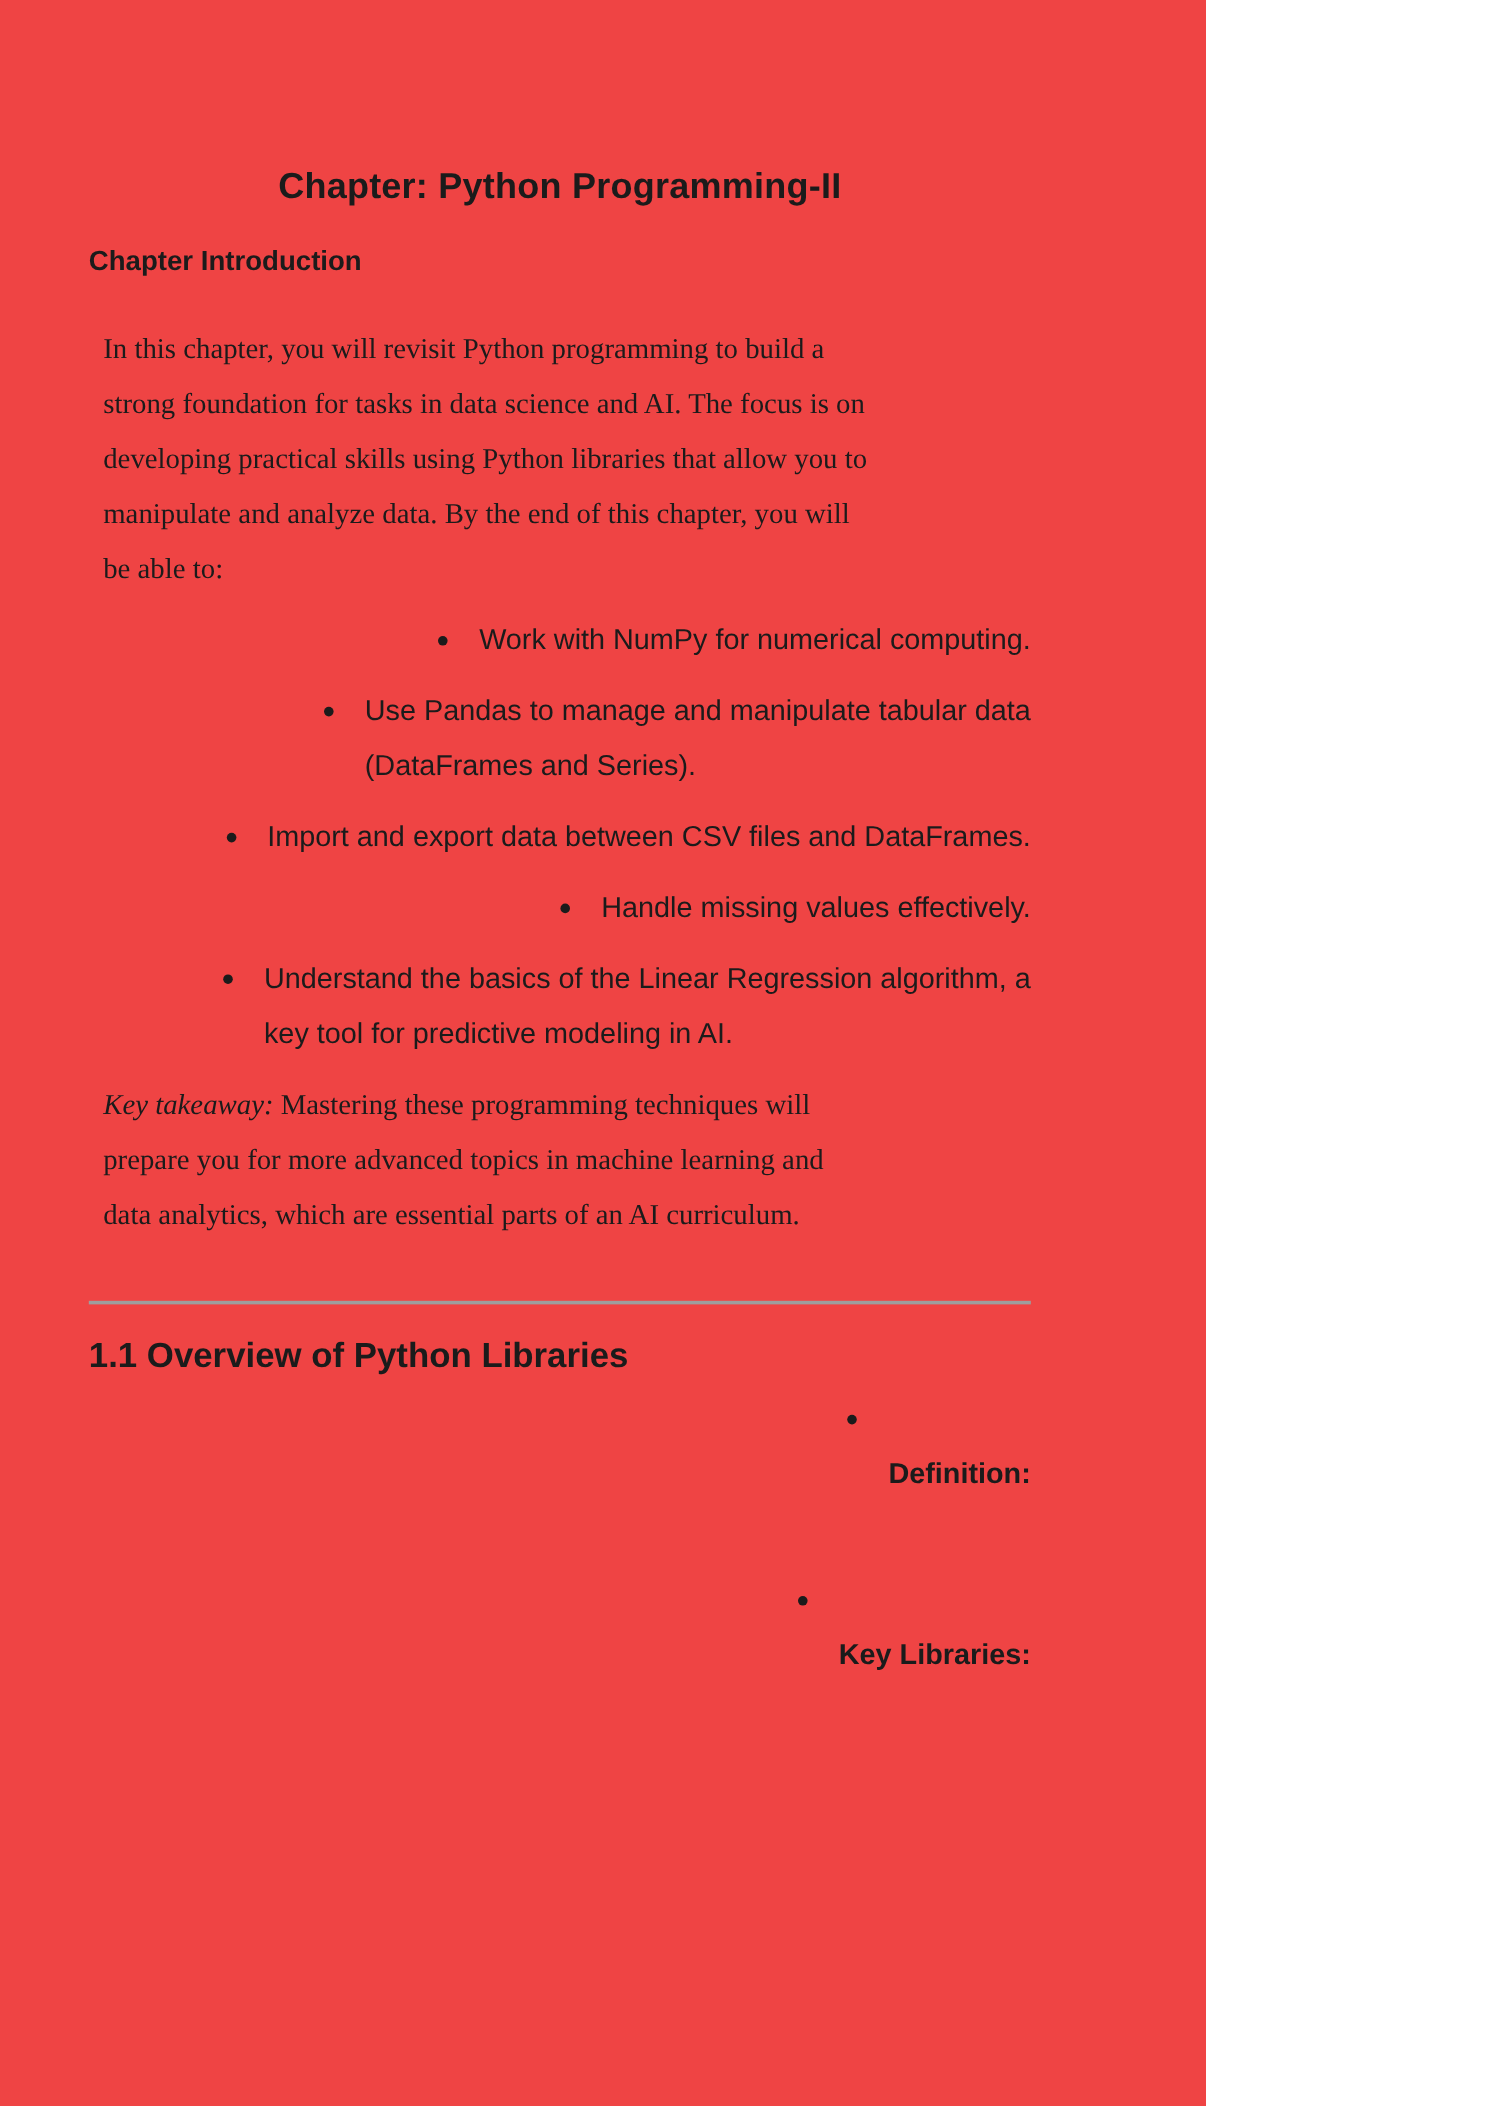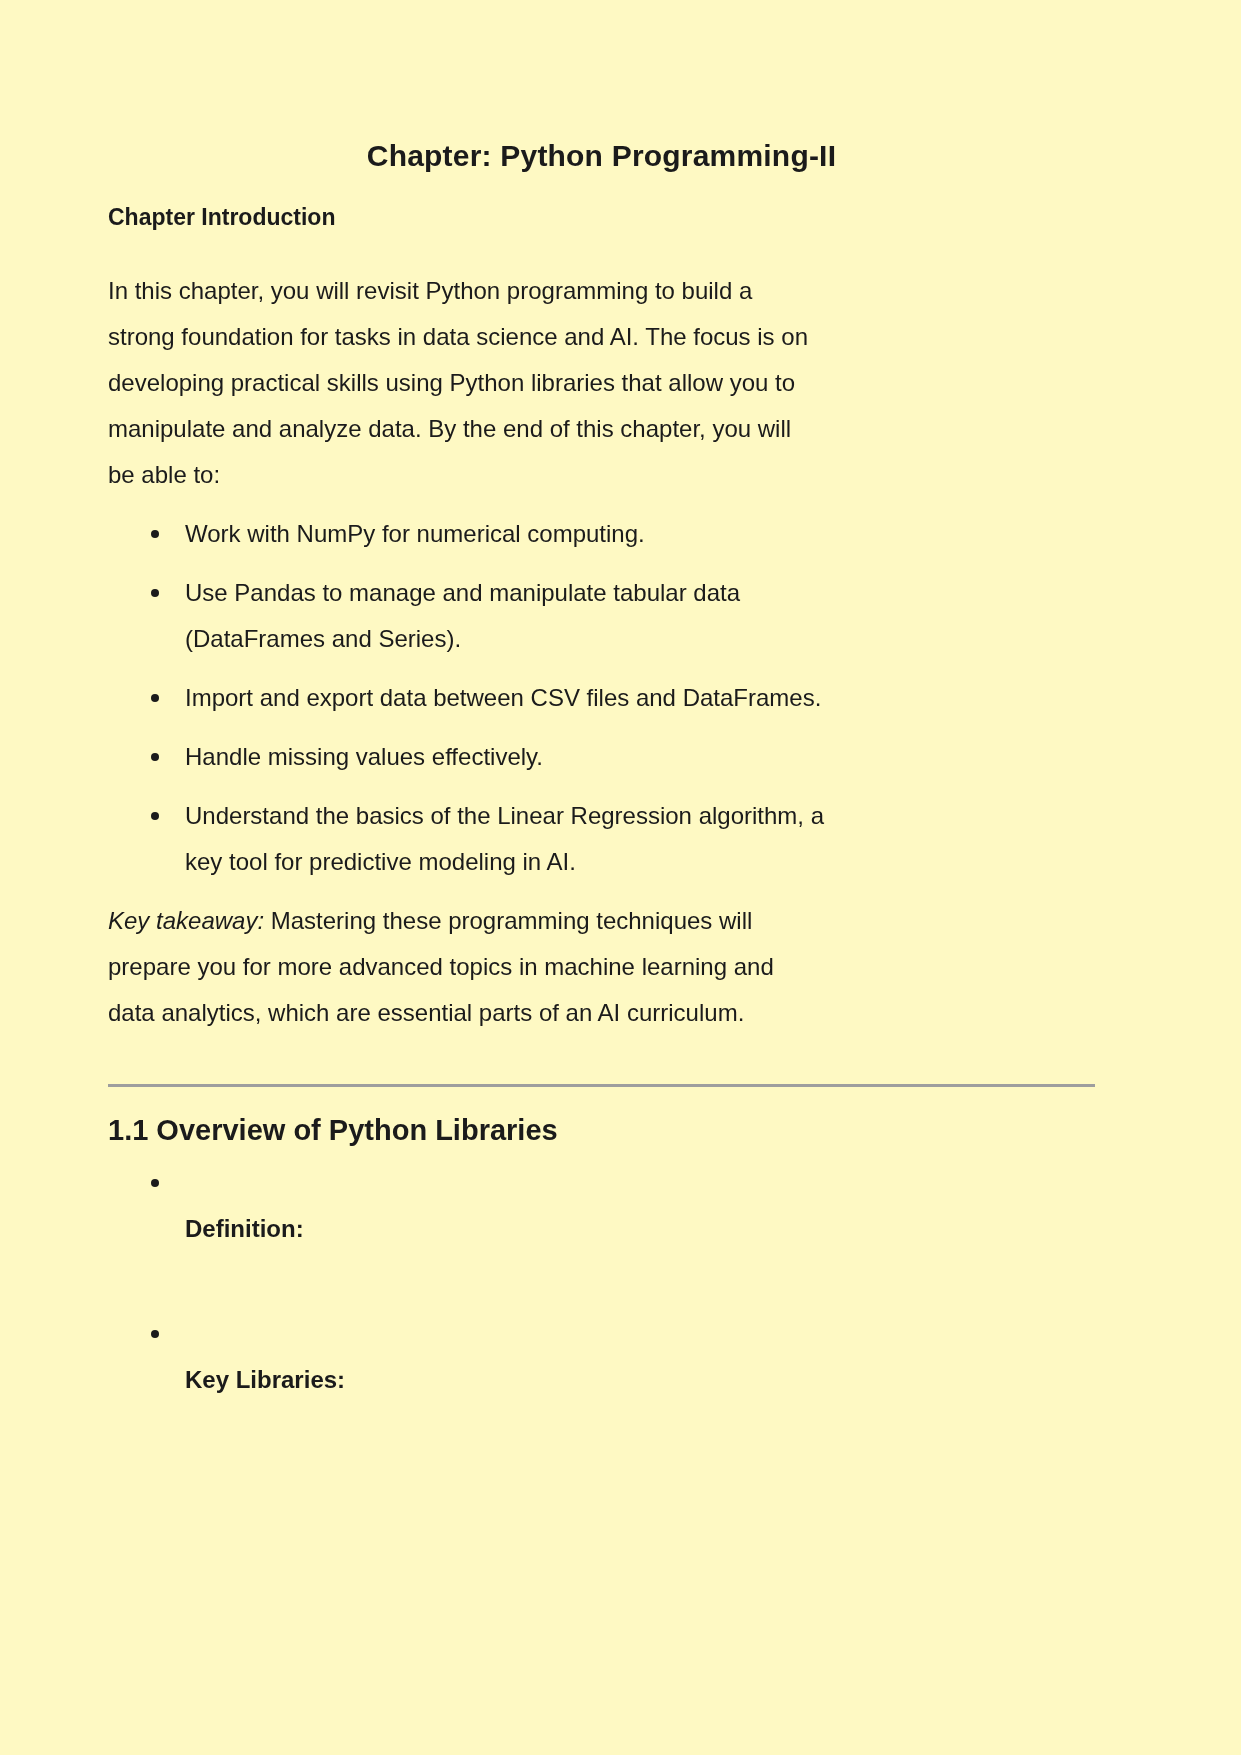--- a/index.html
+++ b/index.html
@@ -1,23 +1,23 @@
 <!DOCTYPE html>
 <html><head>
 <meta charset="utf-8">
 <style>
   html, body { margin: 0; padding: 0; background: #ffffff; }
   .page {
     position: relative;
     box-sizing: border-box;
-    width: 1241px;
+    width: 1005px;
     height: 1755px;
     margin: 0;
-    background: #fef9c3;
-    padding: 136px 146px 0 108px;
+    background: #ef4444;
+    padding: 136px 146px 0 74px;
     font-family: "Liberation Sans", sans-serif;
     font-size: 24px;
     line-height: 46px;
     color: #1b1b1b;
     overflow: hidden;
   }
   .doc-title {
     margin: 0;
     font-size: 30px;
     line-height: 40px;
@@ -31,33 +31,35 @@
     line-height: 34px;
     font-weight: 700;
   }
   .h3 {
     margin: 26px 0 0 0;
     font-size: 29px;
     line-height: 34px;
     font-weight: 700;
   }
   .body-para {
-    margin: 34px 0 0 0;
+    margin: 34px 0 0 12px;
     white-space: pre-line;
+    font-family: Liberation Serif, serif;
   }
   .takeaway { margin-top: 13px; }
   .italic { font-style: italic; }
   .bold { font-weight: 700; }
 
   ul.blist { list-style: none; margin: 0; padding: 0; }
   ul.blist > li {
     display: flex;
     align-items: flex-start;
     margin-top: 13px;
     padding-left: 43px;
+    justify-content: flex-end;
   }
   .dot {
     flex: 0 0 auto;
     width: 8px; height: 8px;
     border-radius: 50%;
     background: #1b1b1b;
     margin-top: 19px;
   }
   .li-text {
     margin-left: 26px;

